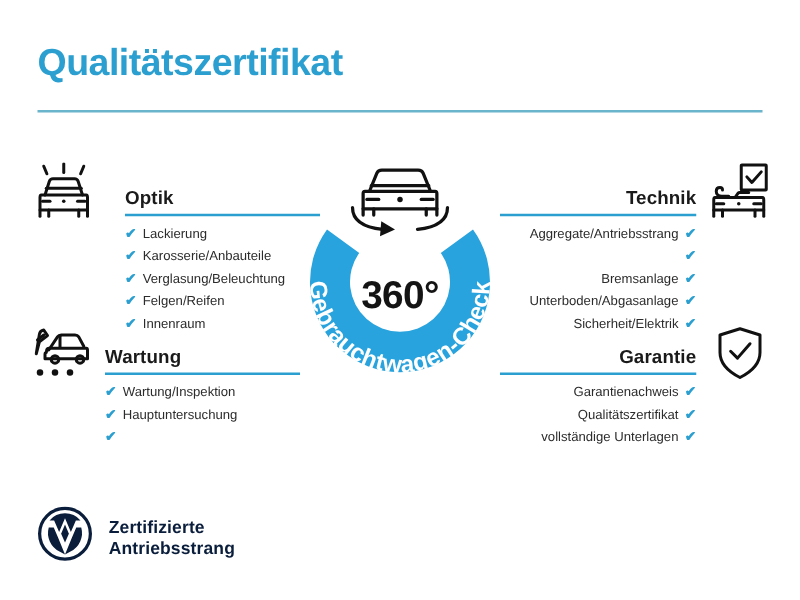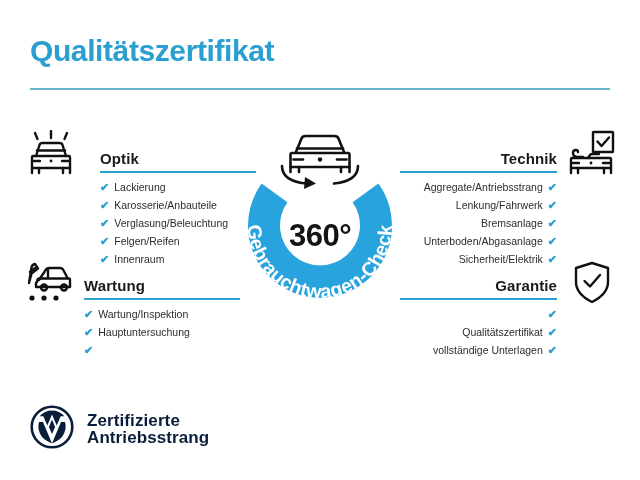--- a/index.html
+++ b/index.html
@@ -81,21 +81,21 @@
     font-size: 31px; font-weight: bold; color: #141414;
     letter-spacing: -0.5px;
   }
 
   
   #vw-footer {
     position: absolute; left: 30px; top: 405px;
     display: flex; align-items: center; gap: 13px;
   }
   .vw-text {
-    font-size: 17px; font-weight: bold; color: #0a1e3c;
+    font-size: 14px; font-weight: bold; color: #0a1e3c;
     line-height: 17px; letter-spacing: 0.1px;
   }
 </style>
 </head>
 <body>
 
 <div id="page">
 
   <div class="page-title">Qualitätszertifikat</div>
   <div class="title-rule"></div>
@@ -172,21 +172,20 @@
     <div class="quad-head">
       <div class="sec-title">Technik</div>
     </div>
     <div class="sec-rule"></div>
     <div class="items">
       <div class="item">
           <span>Aggregate/Antriebsstrang</span>
           <span class="chk">✔</span>
         </div>
       <div class="item">
-          <span>Lenkung/Fahrwerk</span>
           <span class="chk">✔</span>
         </div>
       <div class="item">
           <span>Bremsanlage</span>
           <span class="chk">✔</span>
         </div>
       <div class="item">
           <span>Unterboden/Abgasanlage</span>
           <span class="chk">✔</span>
         </div>
@@ -243,20 +242,21 @@
     </svg>
   </div>
 
   <div class="quad right" id="quad-garantie">
     <div class="quad-head">
       <div class="sec-title">Garantie</div>
     </div>
     <div class="sec-rule"></div>
     <div class="items">
       <div class="item">
+          <span>Garantienachweis</span>
           <span class="chk">✔</span>
         </div>
       <div class="item">
           <span>Qualitätszertifikat</span>
           <span class="chk">✔</span>
         </div>
       <div class="item">
           <span>vollständige Unterlagen</span>
           <span class="chk">✔</span>
         </div>

